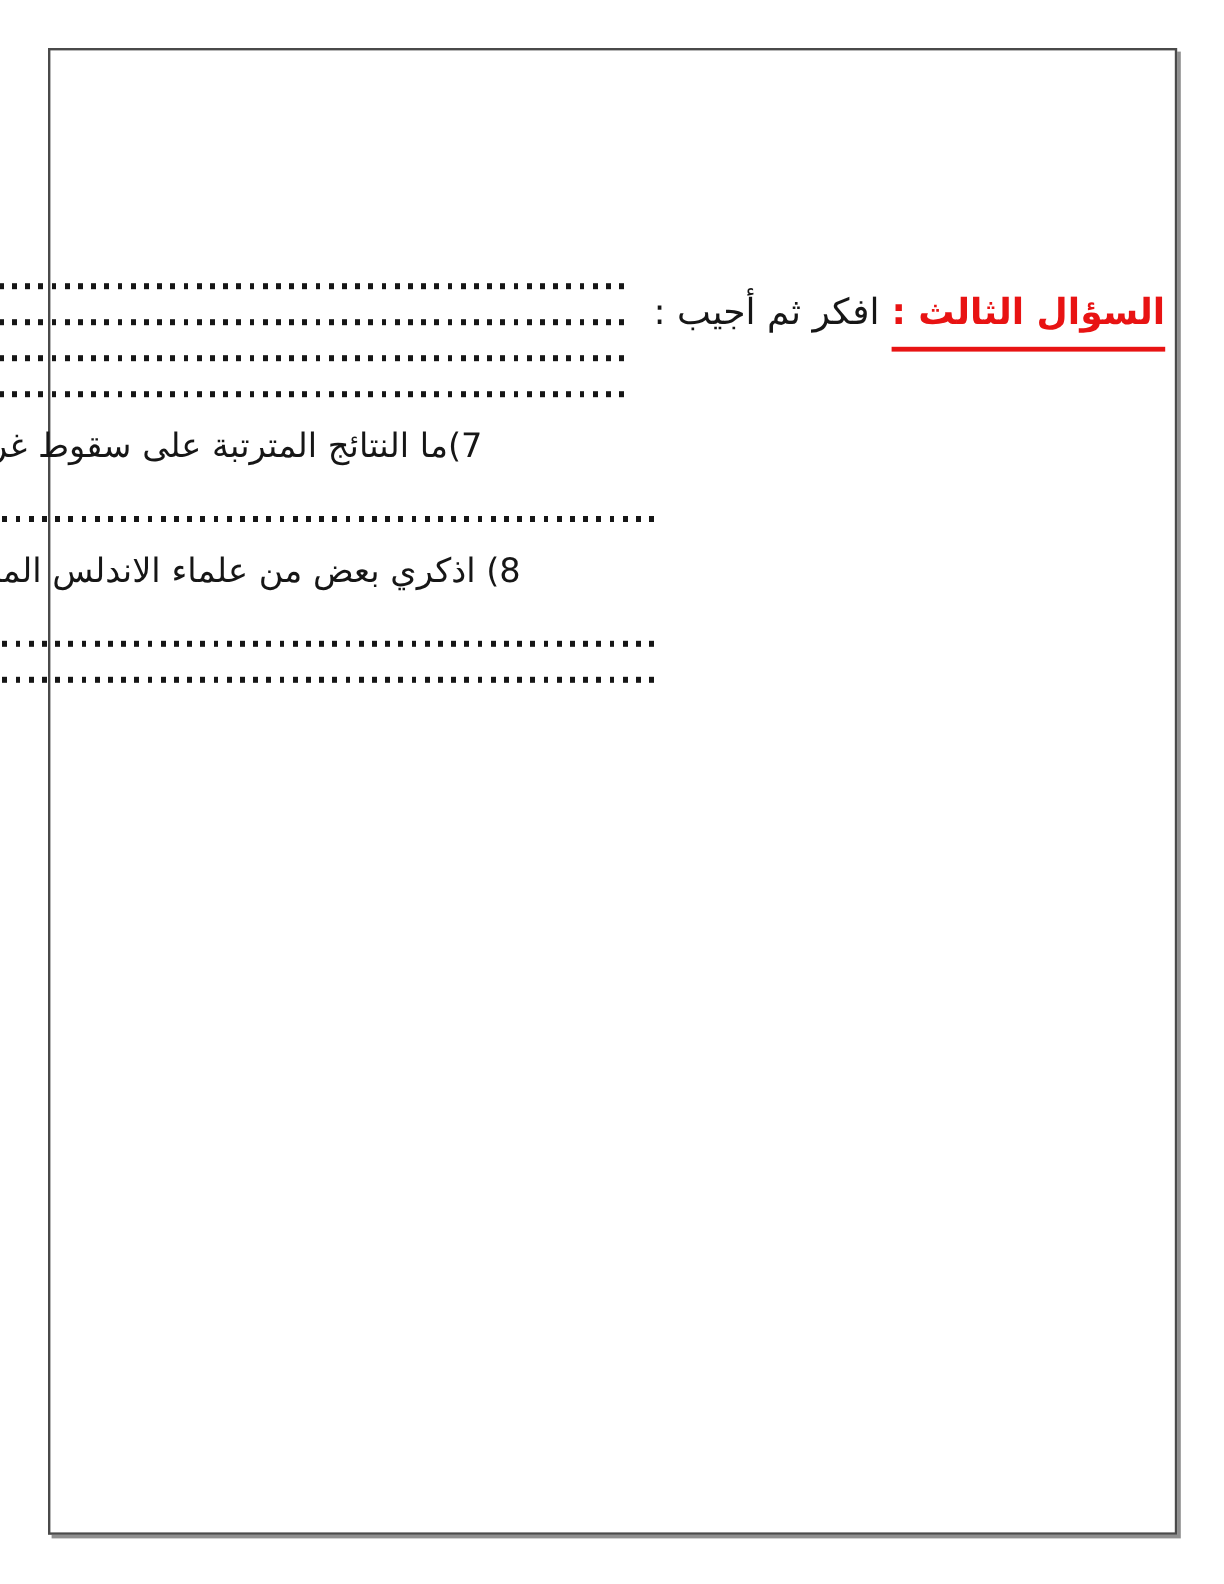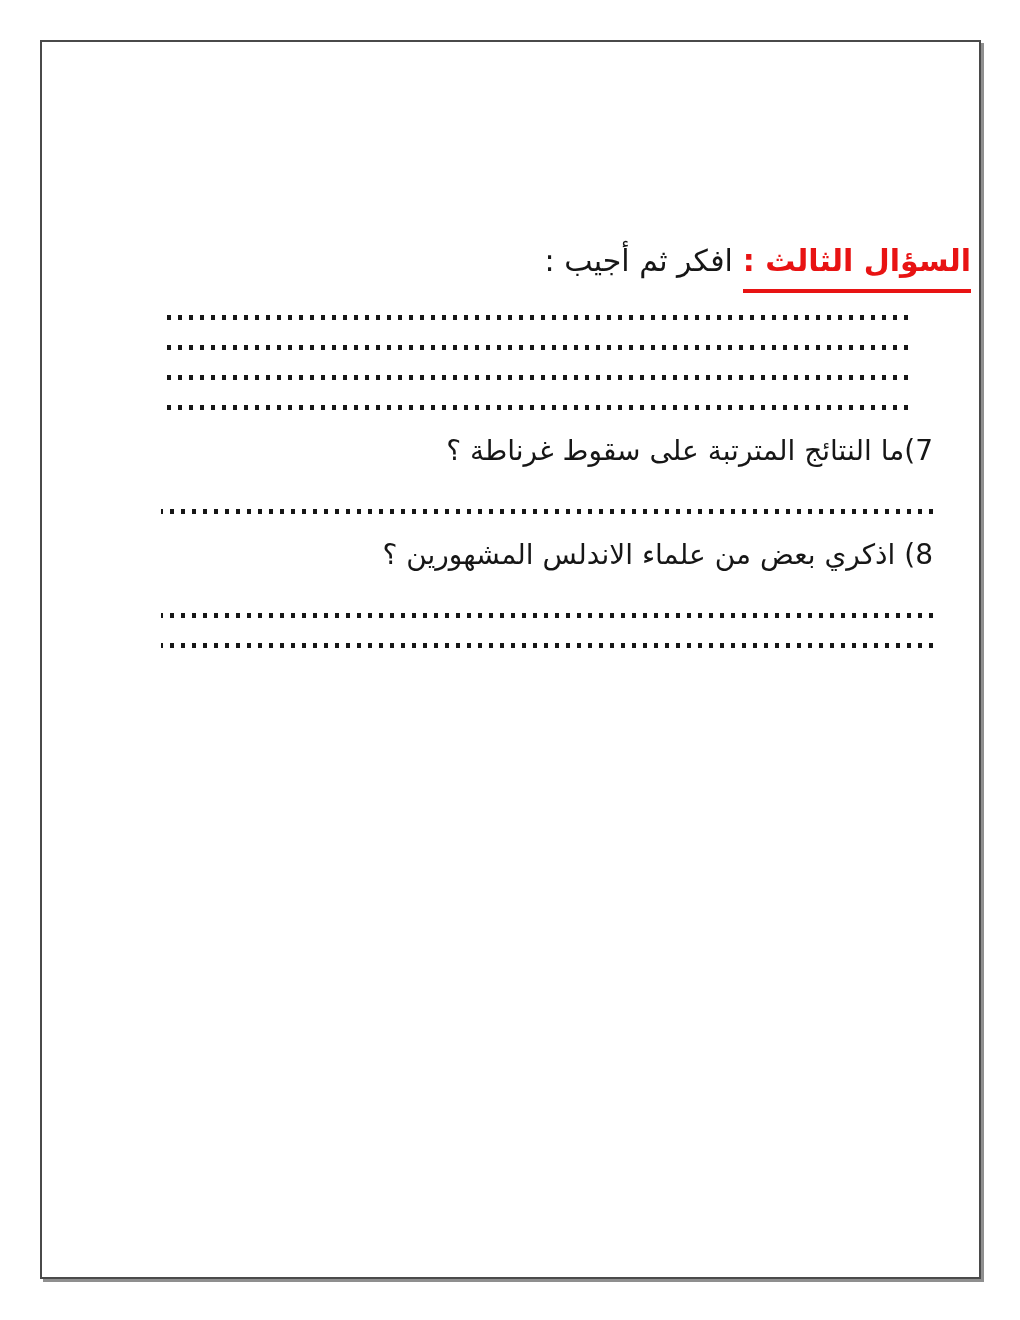--- a/index.html
+++ b/index.html
@@ -17,23 +17,24 @@
     position: absolute;
     left: 40px; top: 40px;
     width: 941px; height: 1239px;
     border: 2px solid var(--border);
     box-shadow: 3px 3px 0 0 #8f8f8f;
     background: #ffffff;
   }
   .content {
     direction: rtl;
     display: flex;
-    flex-direction: column;
+    flex-direction: row;
     align-items: stretch;
     padding: 194px 46px 0 40px;
+    text-align: center;
   }
   .heading {
     margin: 0 -38px 22px 0;
     font-size: 30px;
     line-height: 50px;
     white-space: nowrap;
   }
   .h-red {
     color: var(--accent);
     font-weight: bold;

